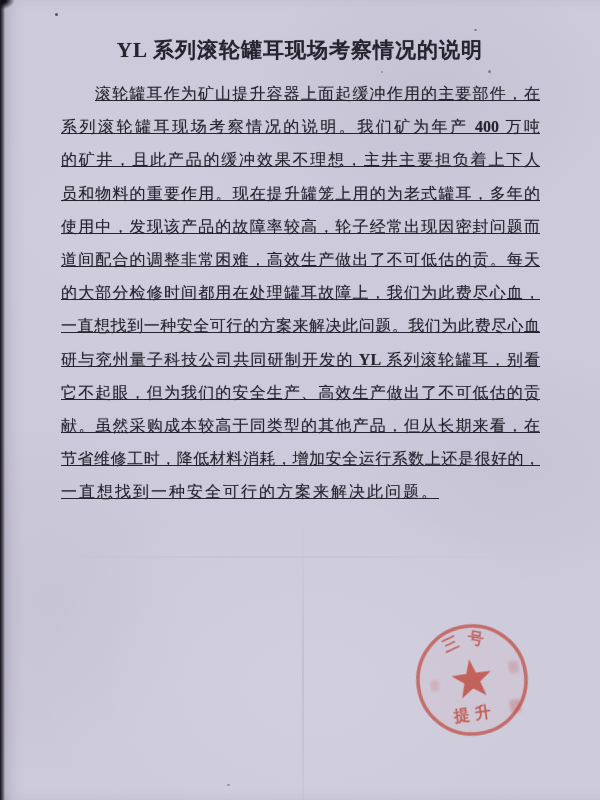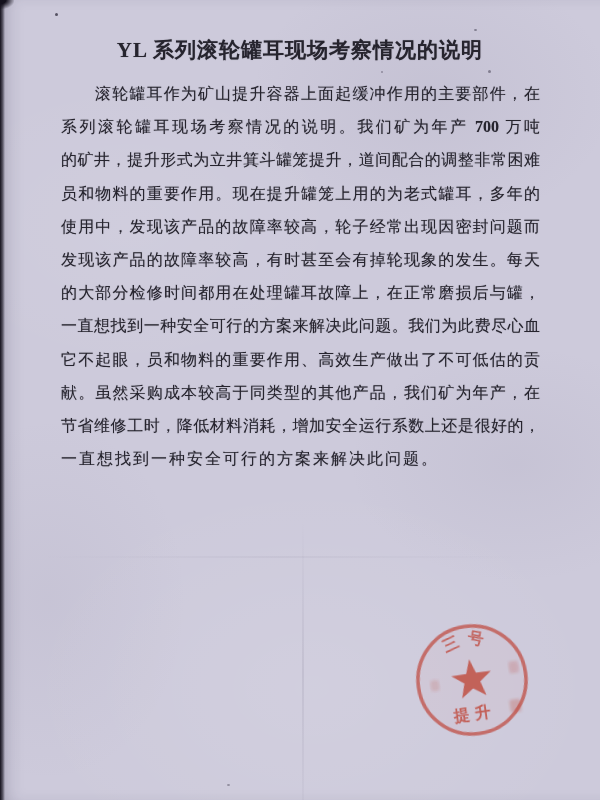--- a/index.html
+++ b/index.html
@@ -34,20 +34,21 @@
   }
   .body-text{
     position:absolute;top:77px;left:61px;width:479px;
     font-size:16px;line-height:33.2px;
     text-shadow:0 0 1px rgba(38,36,46,0.35);
   }
   .line{
     text-align:justify;
     text-align-last:justify;
     white-space:normal;
+    text-decoration:underline;
   }
   .line.indent{ text-indent:34px; }
   .line.last{ text-align-last:left; letter-spacing:2px; }
   .seg-bold{ font-weight:700; }
   .crease-v{
     position:absolute;left:302px;top:520px;width:2px;height:280px;
     background:linear-gradient(to bottom, rgba(110,105,130,0) 0%, rgba(110,105,130,0.14) 55%, rgba(110,105,130,0.05) 100%);
   }
   .crease-h{
     position:absolute;left:40px;top:556px;width:480px;height:2px;
@@ -70,29 +71,30 @@
 
   <div class="edge-left"></div>
   <div class="edge-corner"></div>
   <div class="crease-v"></div>
   <div class="crease-h"></div>
 
   <h1 class="title">YL 系列滚轮罐耳现场考察情况的说明</h1>
 
   <div class="body-text">
     <div class="line indent">滚轮罐耳作为矿山提升容器上面起缓冲作用的主要部件，在</div>
-    <div class="line"><span>系列滚轮罐耳现场考察情况的说明。我们矿为年产 </span><span class="seg-bold">700</span><span> 万吨</span></div>
-    <div class="line">的矿井，提升形式为立井箕斗罐笼提升，道间配合的调整非常困难</div>
+    <div class="line"><span>系列滚轮罐耳现场考察情况的说明。我们矿为年产 </span><span class="seg-bold">400</span><span> 万吨</span></div>
+    <div class="line">的矿井，且此产品的缓冲效果不理想，主井主要担负着上下人</div>
     <div class="line">员和物料的重要作用。现在提升罐笼上用的为老式罐耳，多年的</div>
     <div class="line">使用中，发现该产品的故障率较高，轮子经常出现因密封问题而</div>
-    <div class="line">发现该产品的故障率较高，有时甚至会有掉轮现象的发生。每天</div>
-    <div class="line">的大部分检修时间都用在处理罐耳故障上，在正常磨损后与罐，</div>
+    <div class="line">道间配合的调整非常困难，高效生产做出了不可低估的贡。每天</div>
+    <div class="line">的大部分检修时间都用在处理罐耳故障上，我们为此费尽心血，</div>
     <div class="line">一直想找到一种安全可行的方案来解决此问题。我们为此费尽心血</div>
-    <div class="line">它不起眼，员和物料的重要作用、高效生产做出了不可低估的贡</div>
-    <div class="line">献。虽然采购成本较高于同类型的其他产品，我们矿为年产，在</div>
+    <div class="line"><span>研与兖州量子科技公司共同研制开发的 </span><span class="seg-bold">YL</span><span> 系列滚轮罐耳，别看</span></div>
+    <div class="line">它不起眼，但为我们的安全生产、高效生产做出了不可低估的贡</div>
+    <div class="line">献。虽然采购成本较高于同类型的其他产品，但从长期来看，在</div>
     <div class="line">节省维修工时，降低材料消耗，增加安全运行系数上还是很好的，</div>
     <div class="line last">一直想找到一种安全可行的方案来解决此问题。</div>
   </div>
 
   <svg class="stamp" viewBox="0 0 126 126" xmlns="http://www.w3.org/2000/svg">
     <defs>
       <filter id="smudge">
           <feGaussianBlur stdDeviation="1.6"></feGaussianBlur>
         </filter>
       <filter id="inkblur">

